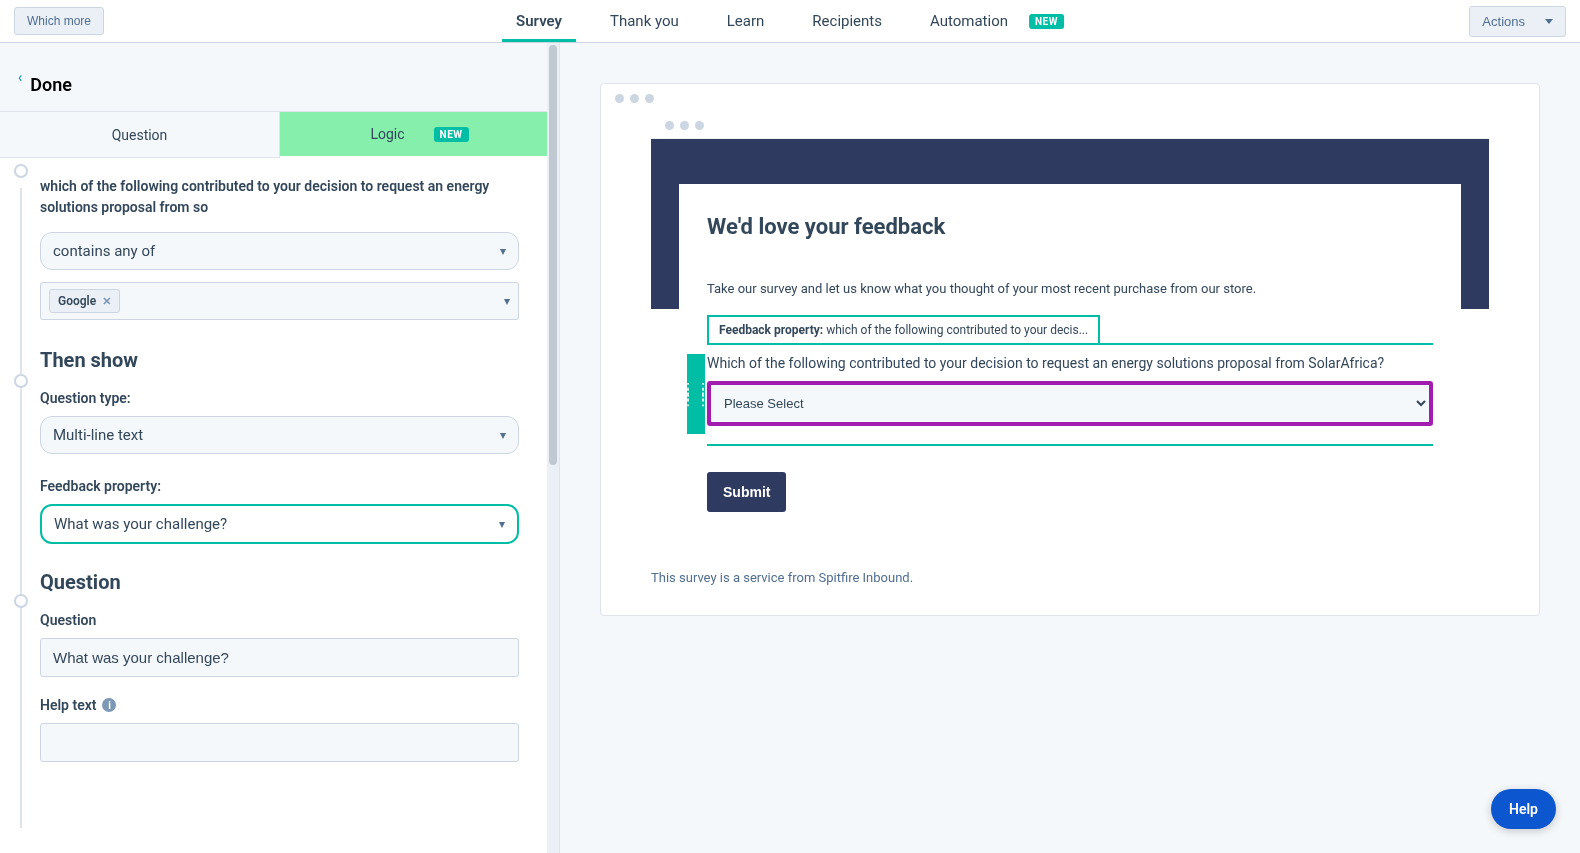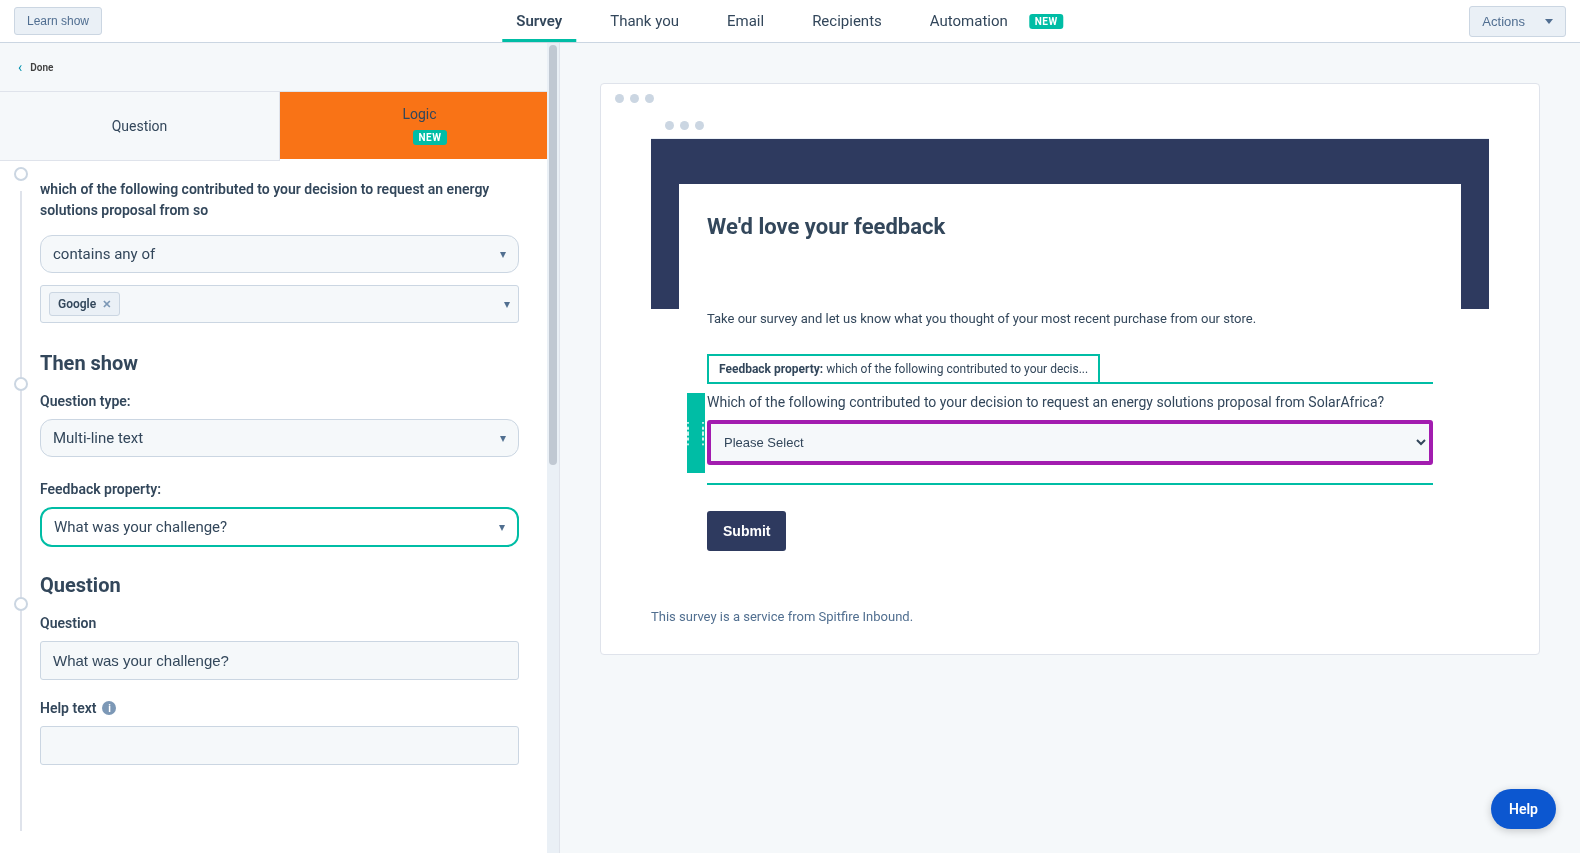--- a/index.html
+++ b/index.html
@@ -11,25 +11,25 @@
 .tab-link.active { font-weight: 600; }
 .tab-link.active::after { content: ''; position: absolute; bottom: 0; left: -14px; right: -14px; height: 3px; background: #00bda5; }
 .new-badge { background: #00bda5; color: #fff; font-size: 10px; font-weight: 700; padding: 2px 6px; border-radius: 3px; margin-left: 21px; letter-spacing: 0.5px; }
 .actions-btn { margin-left: auto; background: #eaf0f6; border: 1px solid #cbd6e2; color: #506e91; padding: 7px 12px; border-radius: 3px; font-size: 13px; cursor: pointer; display: flex; align-items: center; gap: 20px; }
 .caret-down { width: 0; height: 0; border-left: 4px solid transparent; border-right: 4px solid transparent; border-top: 5px solid #506e91; }
 .main { display: flex; height: calc(100% - 43px); }
 .left-panel { width: 560px; background: #fff; border-right: 1px solid #dfe3eb; display: flex; flex-direction: column; position: relative; }
 .left-scroll { overflow-y: auto; flex: 1; }
 .done-bar { background: #f5f8fa; border-bottom: 1px solid #dfe3eb; padding: 16px 18px; display: flex; align-items: center; gap: 8px; }
 .back-chevron { color: #0091ae; font-size: 14px; }
-.done-link { color: #404040; font-weight: 600; font-size: 10px; cursor: pointer; }
+.done-link { color: #000000; font-weight: 600; font-size: 18px; cursor: pointer; margin-top: 15px; }
 .sub-tabs { display: flex; border-bottom: 1px solid #dfe3eb; }
 .sub-tab { flex: 1; text-align: center; padding: 14px 0; background: #f5f8fa; cursor: pointer; font-size: 14px; color: #33475b; display: flex; align-items: center; justify-content: center; gap: 8px; border-right: 1px solid #dfe3eb; }
 .sub-tab:last-child { border-right: none; }
-.sub-tab.active { background: #f97316; border-bottom: 2px solid #fff; margin-bottom: -1px; font-weight: 400; flex-direction: column; }
+.sub-tab.active { background: #86efac; border-bottom: 2px solid #fff; margin-bottom: -1px; font-weight: 400; }
 .logic-body { padding: 18px 40px 20px 40px; position: relative; }
 .timeline { position: absolute; left: 20px; top: 30px; bottom: 0; width: 2px; background: #dfe3eb; }
 .tl-dot { position: absolute; left: 14px; width: 14px; height: 14px; border-radius: 50%; border: 2px solid #cbd6e2; background: #fff; }
 .section-title { font-size: 20px; font-weight: 700; color: #33475b; margin-bottom: 18px; }
 .condition-text { font-size: 14px; font-weight: 600; color: #33475b; line-height: 1.5; margin-bottom: 14px; }
 .select-box { width: 100%; background: #f5f8fa; border: 1px solid #cbd6e2; border-radius: 12px; padding: 9px 12px; display: flex; align-items: center; justify-content: space-between; cursor: pointer; font-size: 15px; color: #33475b; margin-bottom: 12px; }
 .select-box.highlighted { border: 2px solid #00bda5; background: #fff; }
 .select-caret { color: #516f90; font-size: 12px; }
 .tag-box { width: 100%; background: #f5f8fa; border: 1px solid #cbd6e2; border-radius: 3px; padding: 6px 8px; display: flex; align-items: center; justify-content: space-between; margin-bottom: 28px; }
 .tag { background: #eaf0f6; border: 1px solid #cbd6e2; color: #33475b; font-size: 12px; font-weight: 600; padding: 4px 8px; border-radius: 3px; display: inline-flex; align-items: center; gap: 6px; }
@@ -41,44 +41,44 @@
 .section-block { margin-bottom: 26px; }
 .right-panel { flex: 1; background: #f5f8fa; padding: 40px; overflow: auto; }
 .browser-chrome { background: #fff; border: 1px solid #dfe3eb; border-radius: 4px; padding-top: 0; }
 .chrome-dots { padding: 10px 14px; display: flex; gap: 6px; }
 .dot { width: 9px; height: 9px; border-radius: 50%; background: #cbd6e2; }
 .page-frame { padding: 0 0 30px 0; }
 .inner-chrome { margin: 0 50px; background: #fff; }
 .inner-dots { padding: 8px 14px; display: flex; gap: 6px; border-bottom: 1px solid #eaf0f6; }
 .navy-header { background: #2e3a5f; height: 170px; position: relative; }
 .card { background: #fff; margin: -125px 28px 0 28px; padding: 30px 28px; position: relative; }
-.card-title { font-size: 22px; font-weight: 700; color: #33475b; margin-bottom: 30px; }
-.card-desc { font-size: 13px; color: #33475b; margin-bottom: 25px; line-height: 1.5; }
+.card-title { font-size: 22px; font-weight: 700; color: #33475b; }
+.card-desc { font-size: 13px; color: #33475b; margin-bottom: 16px; line-height: 1.5; }
 .prop-label { border: 2px solid #00bda5; display: inline-block; padding: 6px 10px; font-size: 12px; color: #33475b; border-bottom: none; margin-left: 0; }
 .prop-label b { font-weight: 700; }
 .question-block { border-top: 2px solid #00bda5; border-bottom: 2px solid #00bda5; padding: 10px 0 18px 0; margin-top: 0; position: relative; }
 .drag-handle { position: absolute; left: -20px; top: 50%; transform: translateY(-50%); width: 18px; height: 80px; background: #00bda5; display: flex; align-items: center; justify-content: center; }
 .drag-dots { color: #fff; font-size: 14px; letter-spacing: 1px; line-height: 6px; }
 .q-text { font-size: 14px; color: #33475b; margin-bottom: 10px; }
 .q-select { width: 100%; border: 4px solid #a21caf; background: #f5f8fa; padding: 10px 9px; font-size: 13px; color: #33475b; border-radius: 3px; }
 .submit-btn { background: #2e3a5f; color: #fff; border: none; padding: 12px 16px; font-size: 14px; font-weight: 600; border-radius: 3px; margin-top: 26px; cursor: pointer; }
 .footer-text { text-align: left; font-size: 13px; color: #516f90; margin-top: 28px; }
 .help-fab { position: fixed; right: 24px; bottom: 24px; background: #0c57d0; color: #fff; border-radius: 24px; padding: 12px 18px; font-weight: 600; font-size: 14px; cursor: pointer; box-shadow: 0 2px 8px rgba(0,0,0,0.2); }
 .scrollbar-fake { position: absolute; right: 0; top: 0; width: 12px; height: 100%; background: #eaf0f6; }
 .scrollbar-thumb { position: absolute; right: 2px; top: 2px; width: 8px; height: 420px; background: #c0c8d2; border-radius: 4px; }
 </style>
 </head>
 <body>
 
 <div class="top-bar">
-  <button class="learn-more">Learn show</button>
+  <button class="learn-more">Which more</button>
   <div class="tabs-center">
     <div class="tab-link active">Survey</div>
     <div class="tab-link">Thank you</div>
-    <div class="tab-link">Email</div>
+    <div class="tab-link">Learn</div>
     <div class="tab-link">Recipients</div>
     <div class="tab-link">
       <span>Automation</span>
       <span class="new-badge">NEW</span>
     </div>
   </div>
   <button class="actions-btn">
     <span>Actions</span>
     <span class="caret-down"></span>
   </button>

